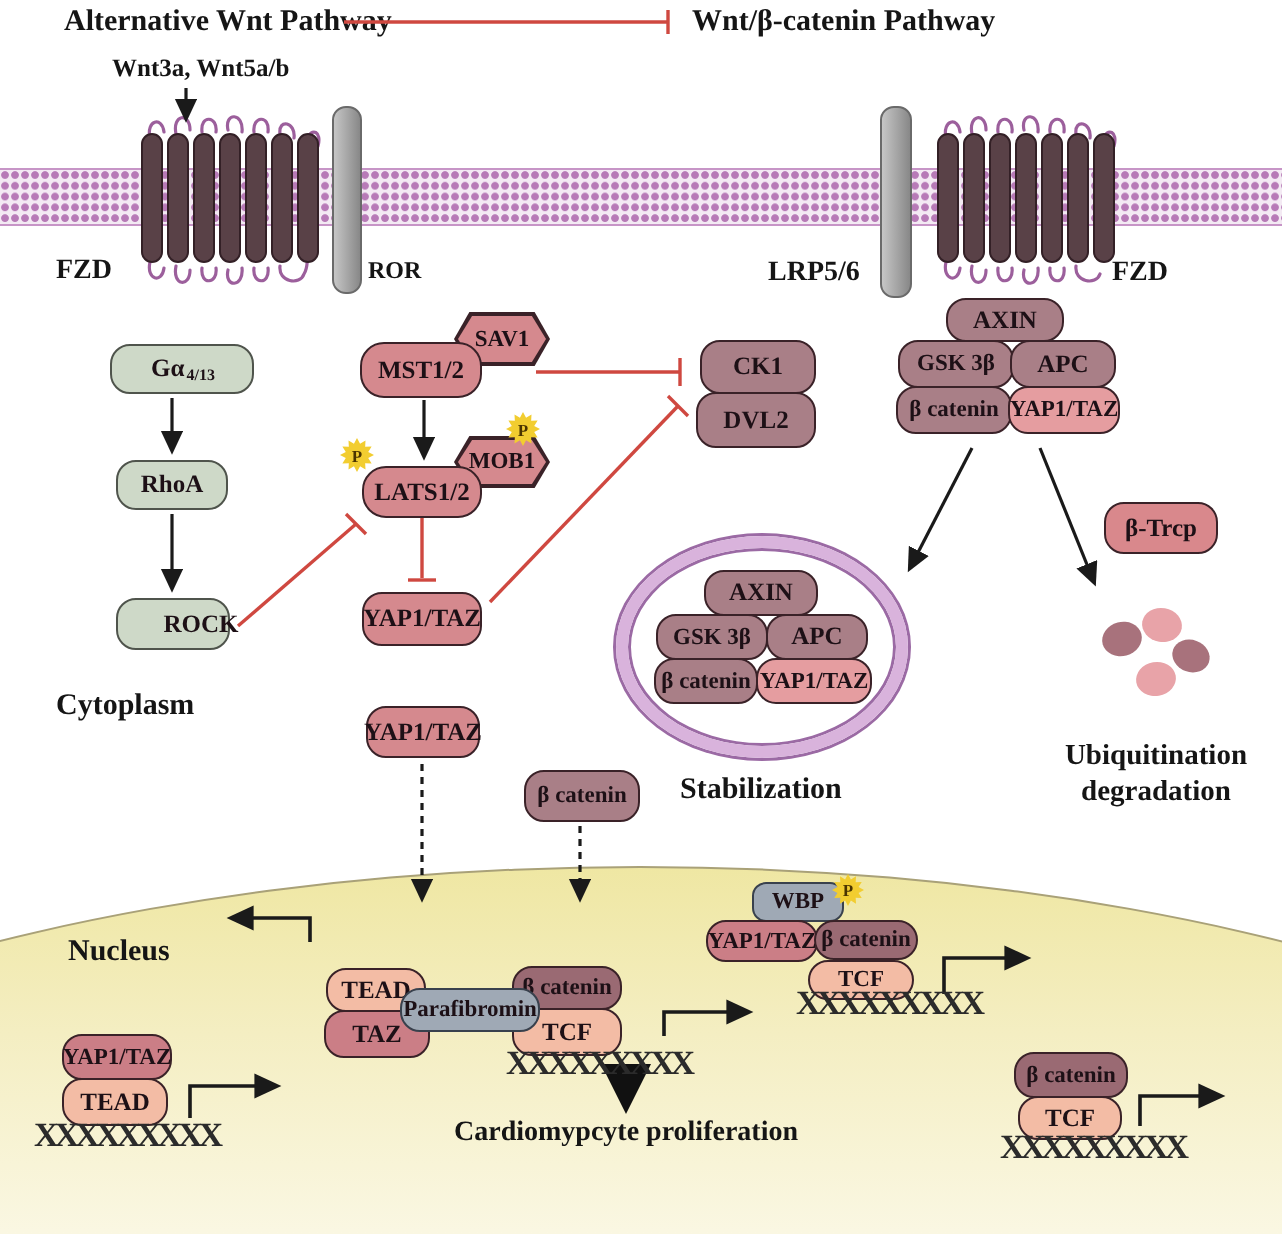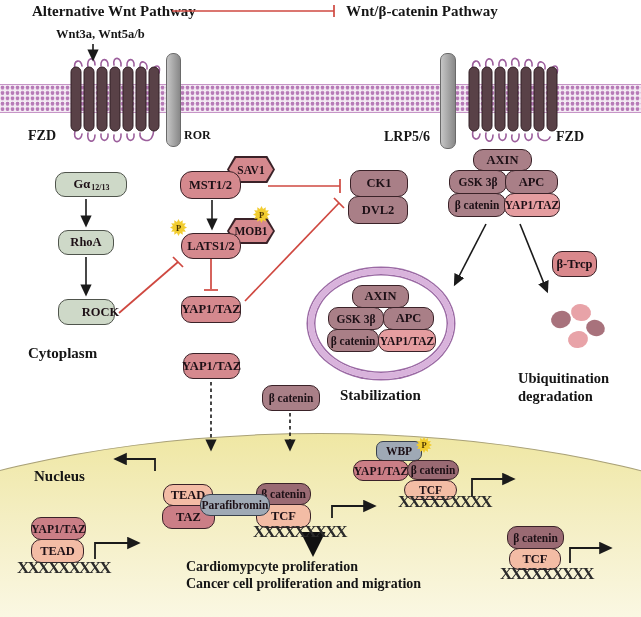--- a/index.html
+++ b/index.html
@@ -36,21 +36,21 @@
   .fzd{position:absolute;z-index:2;}
   .nucleus{position:absolute;left:-320px;top:433px;width:1280px;height:552px;border-radius:50%;z-index:0;
            background:linear-gradient(180deg,#efe7a3 0%,#f4eec2 15%,#faf7e2 33%,#fdfbee 55%);
            border:1.5px solid #a9a178;box-sizing:border-box;}
   .ring{position:absolute;left:308px;top:268px;width:146px;height:111px;border-radius:50%;z-index:2;
         border:6px solid #d9b3dc;box-shadow:0 0 0 1.5px #9b6aa4, inset 0 0 0 1.5px #9b6aa4;box-sizing:border-box;}
   .dna{position:absolute;z-index:3;font-weight:bold;font-size:17px;letter-spacing:-2px;color:#2b2b2b;white-space:nowrap;}
   .oval{position:absolute;border-radius:50%;z-index:3;}
   svg.overlay{position:absolute;left:0;top:0;z-index:2;pointer-events:none;}
   sub.gsub{font-size:8px;position:relative;top:3px;left:1px;}
-  .ctr{text-align:left;}
+  .ctr{text-align:center;}
 </style>
 </head>
 <body>
 
 <div id="stage">
 
   <div class="lbl" style="left:32px;top:3px;font-size:15px;">Alternative Wnt Pathway</div>
   <div class="lbl" style="left:346px;top:3px;font-size:15px;">Wnt/β-catenin Pathway</div>
   <div class="lbl" style="left:56px;top:27px;font-size:12.5px;">Wnt3a, Wnt5a/b</div>
 
@@ -142,21 +142,21 @@
       <polyline points="332,518 332,506 374,506" marker-end="url(#ah)"></polyline>
       <polyline points="472,497 472,479 513,479" marker-end="url(#ah)"></polyline>
       <polyline points="570,563 570,548 610,548" marker-end="url(#ah)"></polyline>
     </g>
 
     <line x1="313" y1="534" x2="313" y2="551" stroke="#111111" stroke-width="5" marker-end="url(#ahb)"></line>
   </svg>
 
   <div class="node green" style="left:55px;top:172px;width:72px;height:25px;">
     <span>Gα</span>
-      <sub class="gsub">12/13</sub>
+      <sub class="gsub">4/13</sub>
   </div>
   <div class="node green" style="left:58px;top:230px;width:56px;height:25px;">RhoA</div>
   <div class="node green" style="left:58px;top:299px;width:57px;height:26px;padding-left:28px;">ROCK</div>
 
   <div class="hexo" style="left:227px;top:156px;width:48px;height:27px;">
       <div class="hexi">SAV1</div>
     </div>
   <div class="node pink" style="left:180px;top:171px;width:61px;height:28px;border-radius:12px;">MST1/2</div>
   <div class="hexo" style="left:227px;top:218px;width:48px;height:26px;">
       <div class="hexi">MOB1</div>
@@ -169,21 +169,21 @@
 
   <div class="node mauve" style="left:350px;top:170px;width:58px;height:27px;">CK1</div>
   <div class="node mauve" style="left:348px;top:196px;width:60px;height:28px;">DVL2</div>
 
   <div class="node mauve" style="left:473px;top:149px;width:59px;height:22px;">AXIN</div>
   <div class="node mauve sm" style="left:449px;top:170px;width:58px;height:24px;">GSK 3β</div>
   <div class="node mauve" style="left:505px;top:170px;width:53px;height:24px;">APC</div>
   <div class="node mauve sm" style="left:448px;top:193px;width:58px;height:24px;">β catenin</div>
   <div class="node lpink sm" style="left:504px;top:193px;width:56px;height:24px;">YAP1/TAZ</div>
 
-  <div class="node salmon" style="left:552px;top:251px;width:45px;height:26px;text-align:right;">β-Trcp</div>
+  <div class="node salmon" style="left:552px;top:251px;width:57px;height:26px;text-align:right;">β-Trcp</div>
 
   <div class="ring"></div>
   <div class="node mauve" style="left:352px;top:285px;width:57px;height:23px;">AXIN</div>
   <div class="node mauve sm" style="left:328px;top:307px;width:56px;height:23px;">GSK 3β</div>
   <div class="node mauve" style="left:383px;top:307px;width:51px;height:23px;">APC</div>
   <div class="node mauve sm" style="left:327px;top:329px;width:52px;height:23px;">β catenin</div>
   <div class="node lpink sm" style="left:378px;top:329px;width:58px;height:23px;">YAP1/TAZ</div>
   <div class="lbl" style="left:340px;top:387px;font-size:15px;">Stabilization</div>
 
   <div class="node mauve sm" style="left:262px;top:385px;width:58px;height:26px;">β catenin</div>
@@ -215,16 +215,15 @@
   <div class="node dmauve sm" style="left:407px;top:460px;width:52px;height:20px;">β catenin</div>
   <div class="node peach sm" style="left:404px;top:480px;width:53px;height:20px;">TCF</div>
   <div class="dna" style="left:398px;top:492px;">XXXXXXXXX</div>
 
   <div class="node dmauve sm" style="left:507px;top:526px;width:57px;height:23px;">β catenin</div>
   <div class="node peach" style="left:509px;top:548px;width:52px;height:22px;">TCF</div>
   <div class="dna" style="left:500px;top:564px;">XXXXXXXXX</div>
 
   <div class="lbl ctr" style="left:186px;top:558px;width:254px;font-size:14px;line-height:17px;z-index:3;">
     <div>Cardiomypcyte proliferation</div>
-    <div>Cancer cell proliferation and migration</div>
   </div>
 
 </div>
 
 </body></html>

